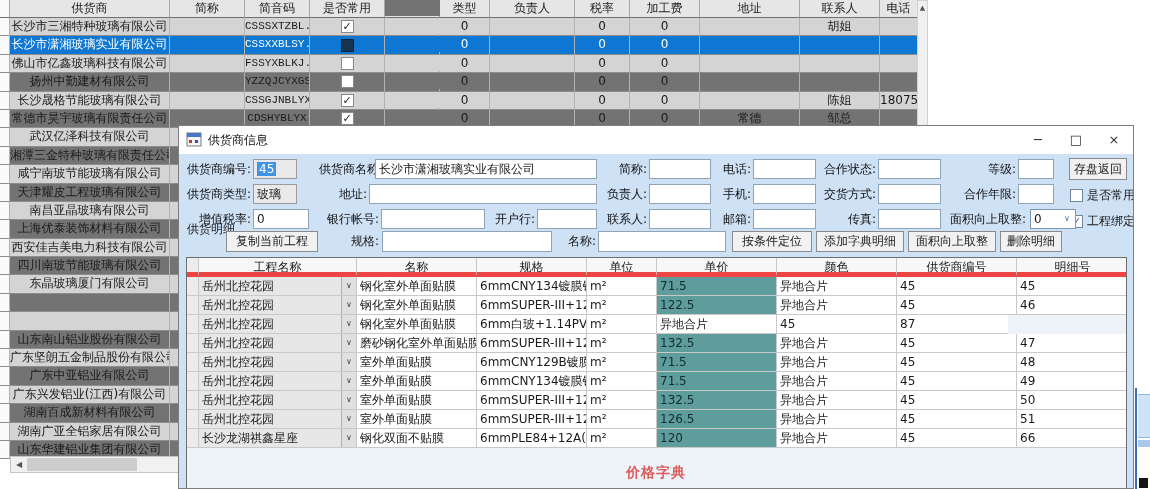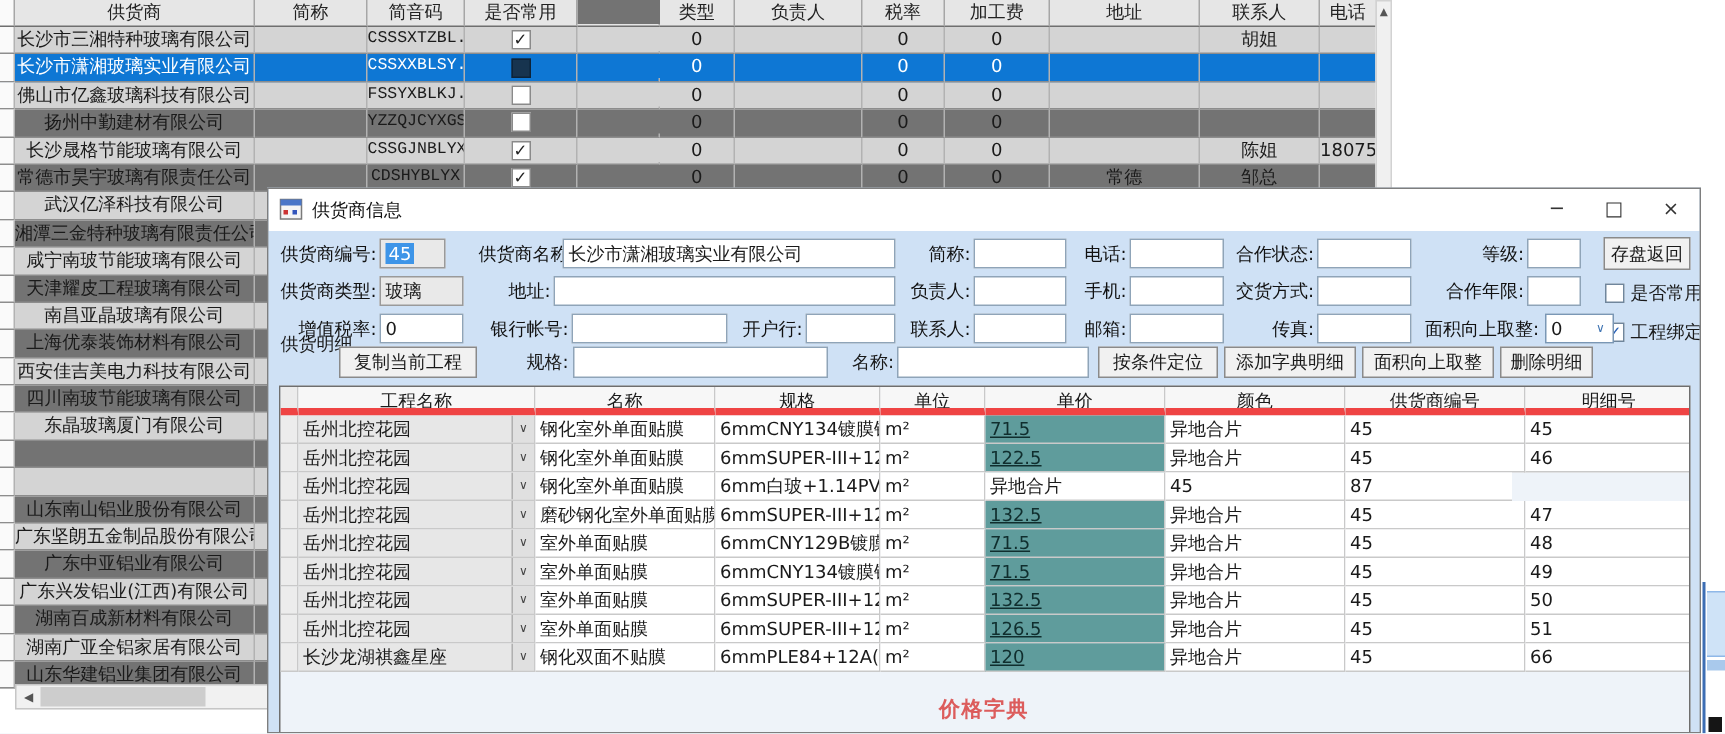--- a/index.html
+++ b/index.html
@@ -84,21 +84,21 @@
   .gc{border-right:1px solid #c9c9c9;border-bottom:1px solid #c9c9c9;background:#fff;
       padding-left:3px;overflow:hidden;white-space:nowrap;flex:none;}
   .g-head .gc{background:#f7f7f7;text-align:center;border-bottom:5px solid #ef4444;padding-left:0;}
   .gc.g0{width:12px;background:#ececec;padding:0;}
   .gc.g1{width:158px;}.gc.g2{width:120px;}.gc.g3{width:110px;}.gc.g4{width:70px;}
   .gc.g5{width:120px;}.gc.g6{width:120px;}.gc.g7{width:120px;}.gc.g8{width:111px;border-right:none;}
   .combo{display:flex;padding:0;background:#e7e7e7;}
   .combo .cval{flex:1;padding-left:3px;overflow:hidden;white-space:nowrap;}
   .combo .carr{width:15px;flex:none;border-left:1px solid #b0b0b0;background:#e0e0e0;text-align:center;
       color:#444;font-size:8px;line-height:18px;}
-  .gc.price{background:#5f9c9c;color:#102e2e;text-decoration:underline;}
+  .gc.price{background:#5f9c9c;color:#102e2e;}
   #footer-label{position:absolute;left:0;top:310px;width:100%;text-align:center;font-size:14px;
       font-weight:600;letter-spacing:1px;color:#dc5c5c;}
 
   
   #right-frag{position:absolute;left:1135px;top:388px;width:15px;height:101px;
       border-left:2px solid #3d6eb4;background:#fff;z-index:5;}
   .rf-blue{position:absolute;left:1px;top:6px;width:12px;height:44px;background:#cfe3f7;
       border-top:1px solid #8fb8e8;border-bottom:1px solid #8fb8e8;}
   .rf-band{position:absolute;left:1px;top:52px;width:12px;height:7px;background:#a9c9ec;}
   .rf-glyph{position:absolute;left:2px;bottom:1px;width:9px;height:10px;background:#151515;}
@@ -531,21 +531,21 @@
           <div class="finput" style="left: 196px; top: 5px; width: 222px;">长沙市潇湘玻璃实业有限公司</div>
           <div class="flabel" style="left: 416px; top: 5px; width: 52px;">简称:</div>
           <div class="finput" style="left: 470px; top: 5px; width: 62px;"></div>
           <div class="flabel" style="left: 530px; top: 5px; width: 42px;">电话:</div>
           <div class="finput" style="left: 574px; top: 5px; width: 63px;"></div>
           <div class="flabel" style="left: 635px; top: 5px; width: 62px;">合作状态:</div>
           <div class="finput" style="left: 699px; top: 5px; width: 63px;"></div>
           <div class="flabel" style="left: 760px; top: 5px; width: 77px;">等级:</div>
           <div class="finput" style="left: 839px; top: 5px; width: 36px;"></div>
           <div class="flabel" style="left: 2px; top: 30px; width: 70px;">供货商类型:</div>
-          <div class="finput ro" style="left: 74px; top: 30px; width: 56px;">玻璃</div>
+          <div class="finput ro" style="left: 74px; top: 30px; width: 44px;">玻璃</div>
           <div class="flabel" style="left: 120px; top: 30px; width: 68px;">地址:</div>
           <div class="finput" style="left: 190px; top: 30px; width: 228px;"></div>
           <div class="flabel" style="left: 416px; top: 30px; width: 52px;">负责人:</div>
           <div class="finput" style="left: 470px; top: 30px; width: 62px;"></div>
           <div class="flabel" style="left: 530px; top: 30px; width: 42px;">手机:</div>
           <div class="finput" style="left: 574px; top: 30px; width: 63px;"></div>
           <div class="flabel" style="left: 635px; top: 30px; width: 62px;">交货方式:</div>
           <div class="finput" style="left: 699px; top: 30px; width: 63px;"></div>
           <div class="flabel" style="left: 760px; top: 30px; width: 77px;">合作年限:</div>
           <div class="finput" style="left: 839px; top: 30px; width: 36px;"></div>

